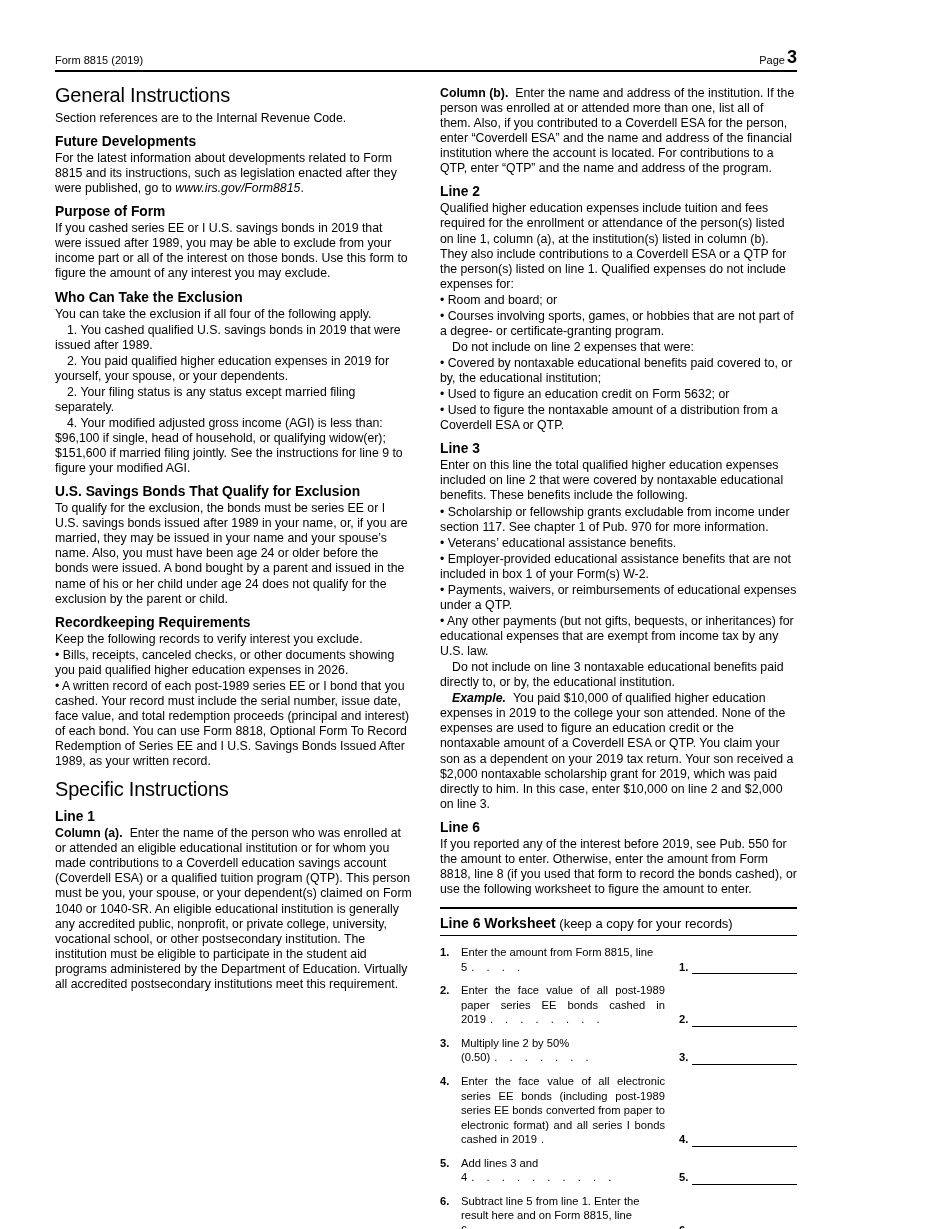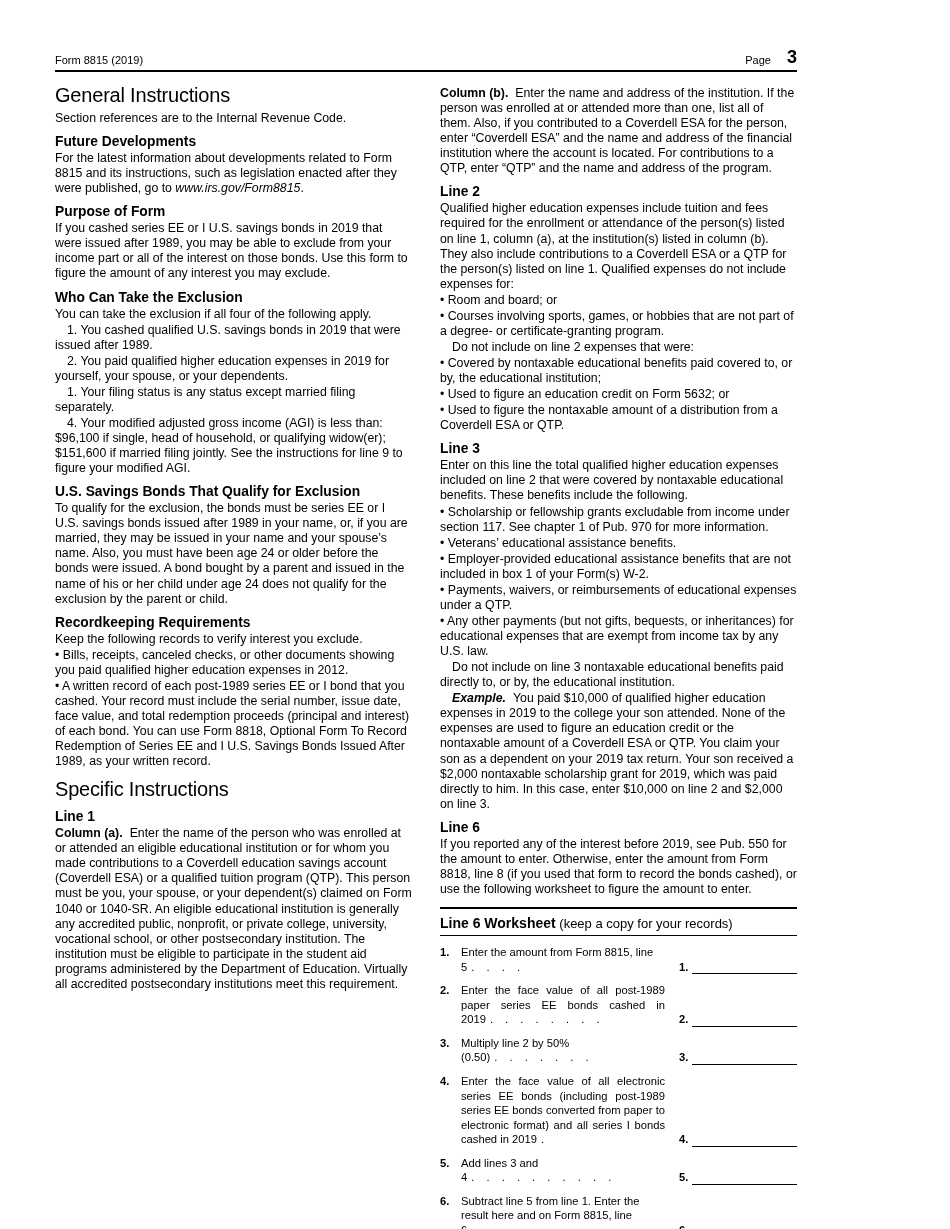--- a/index.html
+++ b/index.html
@@ -4,21 +4,21 @@
 <style>
   html,body { margin:0; padding:0; background:#fff; }
   .page {
     width:852px; height:1229px; box-sizing:border-box; background:#fff;
     color:#000; font-family:"Liberation Sans", sans-serif;
     padding:48px 55px 0 55px; overflow:hidden; position:relative;
   }
   
   .page-header { display:flex; justify-content:space-between; align-items:flex-end;
     font-size:11px; padding-bottom:4px; }
-  .page-num-wrap { display:flex; align-items:flex-end; gap:16px; }
+  .page-num-wrap { display:flex; align-items:flex-end; gap:2px; }
   .page-num { font-size:18px; font-weight:bold; line-height:1; }
   .header-rule { border:none; border-top:2.5px solid #000; margin:0 0 12px 0; }
 
   
   .columns { display:flex; gap:28px; }
   .col { flex:1; min-width:0; }
 
   h1 { font-size:20px; font-weight:normal; margin:9px 0 4px 0; letter-spacing:-0.2px; }
   h2 { font-size:13.8px; font-weight:bold; margin:8px 0 2px 0; }
   p  { font-size:12.3px; line-height:1.225; margin:0 0 3px 0; }
@@ -67,29 +67,29 @@
       <h2>Future Developments</h2>
       <p><span>For the latest information about developments related to Form 8815 and its instructions, such as legislation enacted after they were published, go to </span><a href="#" class="italic-link">www.irs.gov/Form8815</a><span>.</span></p>
 
       <h2>Purpose of Form</h2>
       <p>If you cashed series EE or I U.S. savings bonds in 2019 that were issued after 1989, you may be able to exclude from your income part or all of the interest on those bonds. Use this form to figure the amount of any interest you may exclude.</p>
 
       <h2>Who Can Take the Exclusion</h2>
       <p class="tight">You can take the exclusion if all four of the following apply.</p>
       <p class="indent tight">1. You cashed qualified U.S. savings bonds in 2019 that were issued after 1989.</p>
       <p class="indent tight">2. You paid qualified higher education expenses in 2019 for yourself, your spouse, or your dependents.</p>
-      <p class="indent tight">1. Your filing status is any status except married filing separately.</p>
+      <p class="indent tight">2. Your filing status is any status except married filing separately.</p>
       <p class="indent">4. Your modified adjusted gross income (AGI) is less than: $96,100 if single, head of household, or qualifying widow(er); $151,600 if married filing jointly. See the instructions for line 9 to figure your modified AGI.</p>
 
       <h2>U.S. Savings Bonds That Qualify for Exclusion</h2>
       <p>To qualify for the exclusion, the bonds must be series EE or I U.S. savings bonds issued after 1989 in your name, or, if you are married, they may be issued in your name and your spouse’s name. Also, you must have been age 24 or older before the bonds were issued. A bond bought by a parent and issued in the name of his or her child under age 24 does not qualify for the exclusion by the parent or child.</p>
 
       <h2>Recordkeeping Requirements</h2>
       <p class="tight">Keep the following records to verify interest you exclude.</p>
-      <p class="bullet tight">Bills, receipts, canceled checks, or other documents showing you paid qualified higher education expenses in 2012.</p>
+      <p class="bullet tight">Bills, receipts, canceled checks, or other documents showing you paid qualified higher education expenses in 2026.</p>
       <p class="bullet">A written record of each post-1989 series EE or I bond that you cashed. Your record must include the serial number, issue date, face value, and total redemption proceeds (principal and interest) of each bond. You can use Form 8818, Optional Form To Record Redemption of Series EE and I U.S. Savings Bonds Issued After 1989, as your written record.</p>
 
       <h1>Specific Instructions</h1>
 
       <h2>Line 1</h2>
       <p><span class="lead">Column (a).</span><span>Enter the name of the person who was enrolled at or attended an eligible educational institution or for whom you made contributions to a Coverdell education savings account (Coverdell ESA) or a qualified tuition program (QTP). This person must be you, your spouse, or your dependent(s) claimed on Form 1040 or 1040-SR. An eligible educational institution is generally any accredited public, nonprofit, or private college, university, vocational school, or other postsecondary institution. The institution must be eligible to participate in the student aid programs administered by the Department of Education. Virtually all accredited postsecondary institutions meet this requirement.</span></p>
     </div>
 
     <div class="col">
       <p style="margin-top:2px;"><span class="lead">Column (b).</span><span>Enter the name and address of the institution. If the person was enrolled at or attended more than one, list all of them. Also, if you contributed to a Coverdell ESA for the person, enter “Coverdell ESA” and the name and address of the financial institution where the account is located. For contributions to a QTP, enter “QTP” and the name and address of the program.</span></p>

